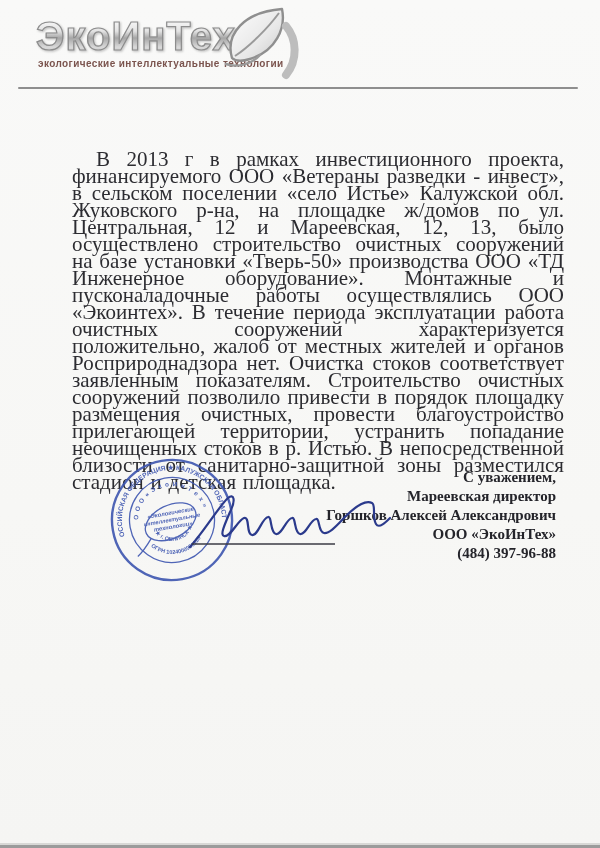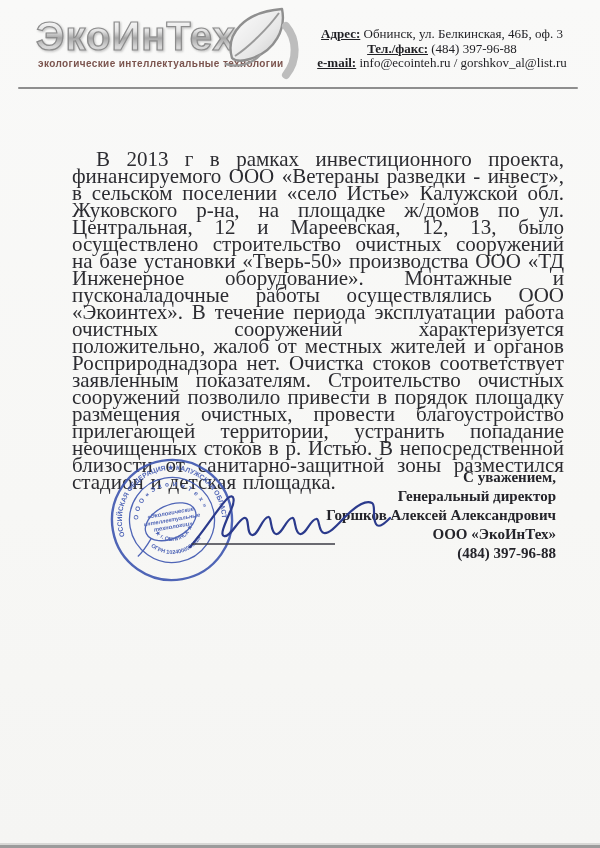--- a/index.html
+++ b/index.html
@@ -79,42 +79,28 @@
         <stop offset="0.6" stop-color="#e8e8e8"></stop>
         <stop offset="1" stop-color="#c9c9c9"></stop>
       </linearGradient>
     </defs>
     <path d="M 12 54 C 5 30 24 8 62 5 C 66 24 56 47 30 55 C 22 57.5 16 58 12 54 Z" fill="url(#leafG)" stroke="#8f8f8f" stroke-width="2.4" stroke-linejoin="round"></path>
     <path d="M 15 52 C 30 42 48 24 59 9" fill="none" stroke="#9a9a9a" stroke-width="2"></path>
     <path d="M 6 60 C 18 64 32 60 40 51" fill="none" stroke="#9a9a9a" stroke-width="2.4" stroke-linecap="round"></path>
     <path d="M 66 22 C 77 35 78 56 66 71" fill="none" stroke="#bdbdbd" stroke-width="8" stroke-linecap="round"></path>
   </svg>
 
-  <div class="contact">
-    <div>
-      <span class="lbl">Адрес:</span>
-      <span>Обнинск, ул. Белкинская, 46Б, оф. 3</span>
-    </div>
-    <div>
-      <span class="lbl">Тел./факс:</span>
-      <span>(484) 397-96-88</span>
-    </div>
-    <div>
-      <span class="lbl">e-mail:</span>
-      <span>info@ecointeh.ru / gorshkov_al@list.ru</span>
-    </div>
-  </div>
 
   <div class="rule"></div>
 
   <p class="bodytext">В 2013 г в рамках инвестиционного проекта, финансируемого ООО «Ветераны разведки - инвест», в сельском поселении «село Истье» Калужской обл. Жуковского р-на, на площадке ж/домов по ул. Центральная, 12 и Мареевская, 12, 13, было осуществлено строительство очистных сооружений на базе установки «Тверь-50» производства ООО «ТД Инженерное оборудование». Монтажные и пусконаладочные работы осуществлялись ООО «Экоинтех». В течение периода эксплуатации работа очистных сооружений характеризуется положительно, жалоб от местных жителей и органов Росприроднадзора нет. Очистка стоков соответствует заявленным показателям. Строительство очистных сооружений позволило привести в порядок площадку размещения очистных, провести благоустройство прилегающей территории, устранить попадание неочищенных стоков в р. Истью. В непосредственной близости от санитарно-защитной зоны разместился стадион и детская площадка.</p>
 
   <div class="sig-block">
     <div>С уважением,</div>
-    <div>Генеральный директор</div>
+    <div>Мареевская директор</div>
     <div>Горшков Алексей Александрович</div>
     <div>ООО «ЭкоИнТех»</div>
     <div>(484) 397-96-88</div>
   </div>
 
   <svg class="stamp" width="130" height="130" viewBox="-65 -65 130 130" aria-hidden="true">
     <g transform="rotate(-10)" fill="none" stroke="#3d56b0">
       <circle cx="0" cy="0" r="60" stroke-width="2.4"></circle>
       <circle cx="0" cy="0" r="42.5" stroke-width="1.3"></circle>
       <defs>

